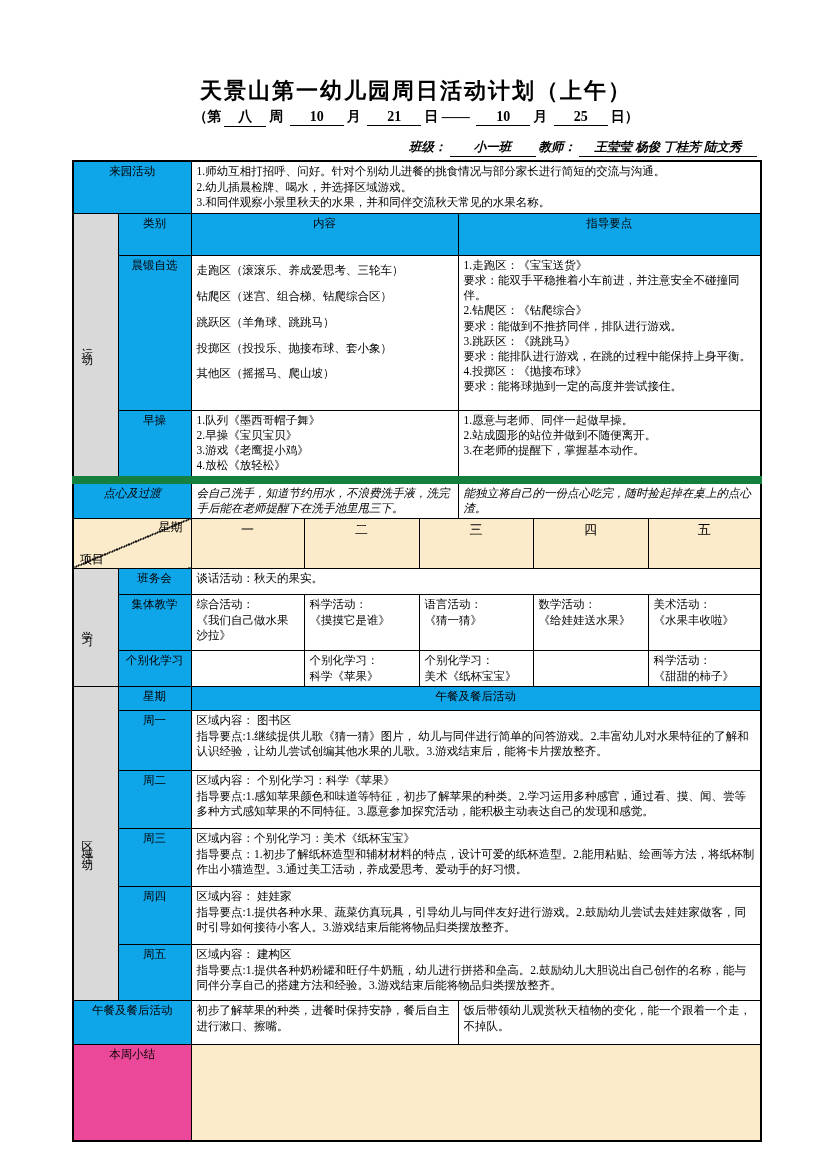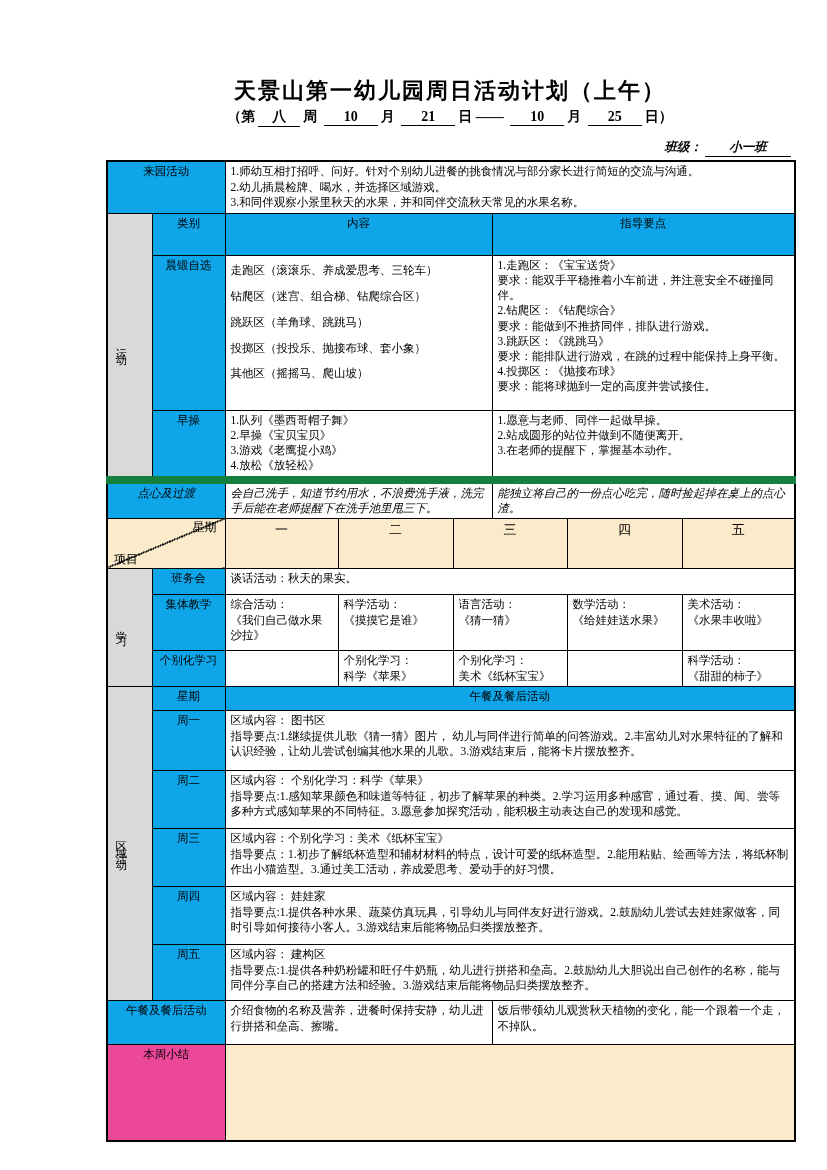--- a/index.html
+++ b/index.html
@@ -1,21 +1,21 @@
 <!DOCTYPE html>
 <html lang="zh"><head>
 <meta charset="utf-8">
 <style>
   html,body{margin:0;padding:0;}
   body{
     width:827px;height:1170px;background:#ffffff;
     font-family:"Liberation Serif","DejaVu Serif",serif;
     color:#000;
   }
-  .page{padding-top:78px;padding-left:34px;}
+  .page{padding-top:78px;}
   .doc-header{width:688px;margin:0 0 0 72px;}
   h1.title{
     margin:0;text-align:center;font-size:22px;font-weight:700;
     letter-spacing:2px;line-height:1.2;
   }
   .subtitle{
     text-align:center;font-size:14px;font-weight:700;margin-top:4px;
   }
   .u{
     display:inline-block;border-bottom:1.5px solid #000;text-align:center;
@@ -76,20 +76,21 @@
       <span>（第</span><span class="u w-week">八</span><span>周</span>
       <span class="u w-num">10</span><span>月</span>
       <span class="u w-num">21</span><span>日</span>
       <span>——</span>
       <span class="u w-num">10</span><span>月</span>
       <span class="u w-num">25</span><span>日）</span>
     </div>
 
     <div class="class-line">
       <span><span>班级：</span><span class="u cls">小一班</span></span>
+      <span><span>教师：</span><span class="u tch">王莹莹 杨俊 丁桂芳 陆文秀</span></span>
     </div>
   </div>
 
   <table class="plan">
     <colgroup>
       <col style="width:45px">
         <col style="width:73px">
         <col style="width:113px">
         <col style="width:115px">
       <col style="width:39px">
@@ -218,21 +219,21 @@
 指导要点:1.提供各种水果、蔬菜仿真玩具，引导幼儿与同伴友好进行游戏。2.鼓励幼儿尝试去娃娃家做客，同时引导如何接待小客人。3.游戏结束后能将物品归类摆放整齐。</td>
     </tr>
     <tr style="height:56px">
       <td class="lbl">周五</td>
       <td colspan="6" class="mid">区域内容： 建构区
 指导要点:1.提供各种奶粉罐和旺仔牛奶瓶，幼儿进行拼搭和垒高。2.鼓励幼儿大胆说出自己创作的名称，能与同伴分享自己的搭建方法和经验。3.游戏结束后能将物品归类摆放整齐。</td>
     </tr>
 
     <tr style="height:44px">
       <td class="lbl" colspan="2">午餐及餐后活动</td>
-      <td colspan="3" class="mid">介绍食物的名称及营养，进餐时保持安静，幼儿进行拼搭和垒高、擦嘴。</td>
+      <td colspan="3" class="mid">初步了解苹果的种类，进餐时保持安静，餐后自主进行漱口、擦嘴。</td>
       <td colspan="3" class="mid">饭后带领幼儿观赏秋天植物的变化，能一个跟着一个走，不掉队。</td>
     </tr>
 
     <tr style="height:96px">
       <td class="lbl cream" colspan="2" style="background:#ec4899">本周小结</td>
       <td colspan="6" class="cream"></td>
     </tr>
   </tbody>
     </table>
 

